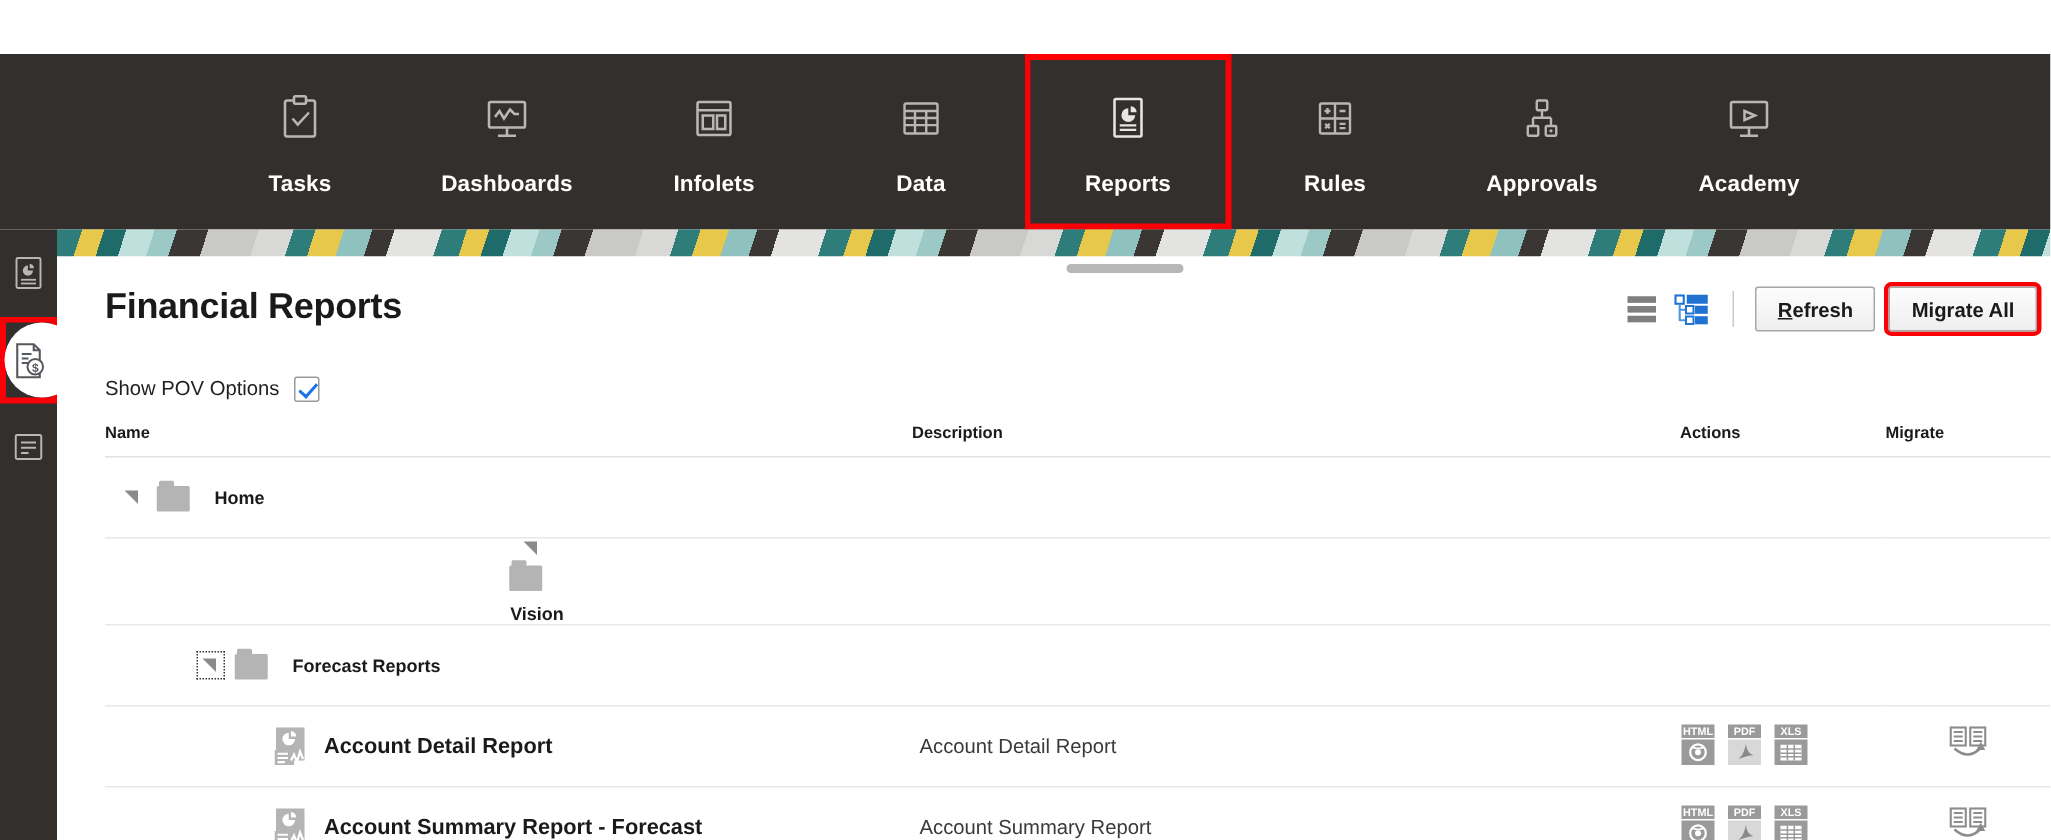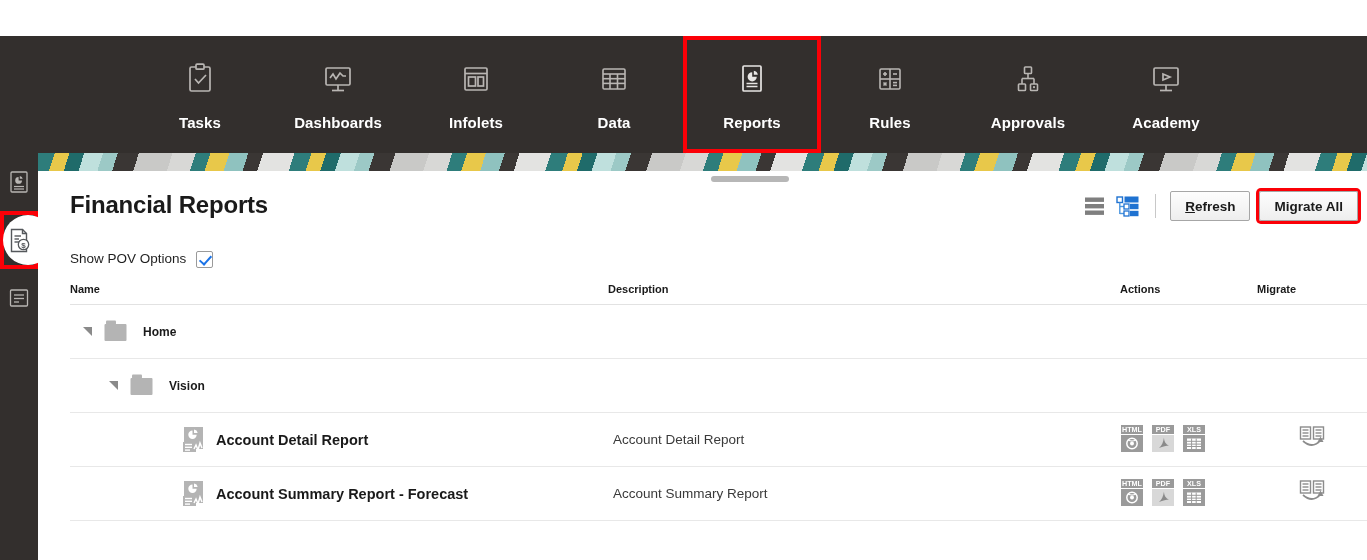--- a/index.html
+++ b/index.html
@@ -166,21 +166,21 @@
   .rep-icon { width: 26px; height: 27px; flex: 0 0 26px; margin-right: 7px; }
   .node-label { font-size: 12px; font-weight: bold; color: #1a1a1a; white-space: nowrap; }
   .rep-label { font-size: 14.5px; font-weight: bold; color: #1a1a1a; white-space: nowrap; }
   .desc-text { font-size: 13.5px; color: #3a3a3a; }
 
   .act-group { display: inline-flex; gap: 7px; align-items: center; }
   .act-icon { width: 24px; height: 29px; cursor: pointer; }
   .mig-icon { width: 30px; height: 26px; cursor: pointer; }
 
   .ind-1 { padding-left: 12px; }
-  .ind-2 { padding-left: 38px; }
+  .ind-2 { padding-left: 38px; flex-direction: column; }
   .ind-3 { padding-left: 64px; }
   .ind-4 { padding-left: 113px; }
 </style>
 </head>
 <body>
 
 <div id="app">
 
   <div class="topnav">
     <div class="navitems">
@@ -413,20 +413,37 @@
                 </svg>
               </span>
               <span class="node-label">Vision</span>
             </div>
           </td>
           <td class="c-desc"></td>
           <td class="c-act"></td>
           <td class="c-mig"></td>
         </tr>
 
+        <tr>
+          <td>
+            <div class="tree-cell ind-3">
+              <span class="twisty focus"></span>
+              <span class="folder">
+                <svg width="30" height="25" viewBox="0 0 30 25">
+                  <rect x="3" y="1.5" width="10" height="4" rx="1" fill="#b4b4b4"></rect>
+                  <rect x="1.5" y="5" width="22" height="17" rx="1" fill="#b4b4b4"></rect>
+                </svg>
+              </span>
+              <span class="node-label">Forecast Reports</span>
+            </div>
+          </td>
+          <td class="c-desc"></td>
+          <td class="c-act"></td>
+          <td class="c-mig"></td>
+        </tr>
 
         <tr>
           <td>
             <div class="tree-cell ind-4">
               <span class="rep-icon">
                 <svg width="26" height="27" viewBox="0 0 26 27">
                   <rect x="1" y="1" width="19" height="22" fill="#b4b4b4"></rect>
                   <path d="M9.5 4.5 a4.2 4.2 0 1 0 4.2 4.2 h-4.2 z" fill="#fff"></path>
                   <path d="M11 3.4 a4.2 4.2 0 0 1 3.6 3.6 h-3.6 z" fill="#fff"></path>
                   <rect x="0" y="16" width="13" height="10" fill="#b4b4b4"></rect>

